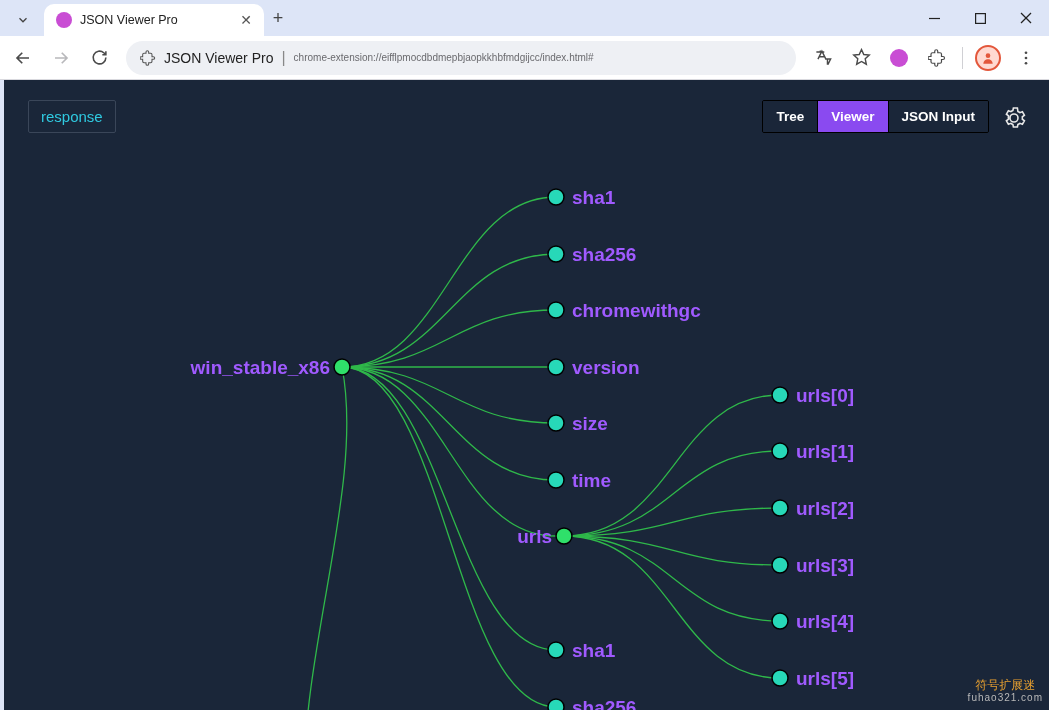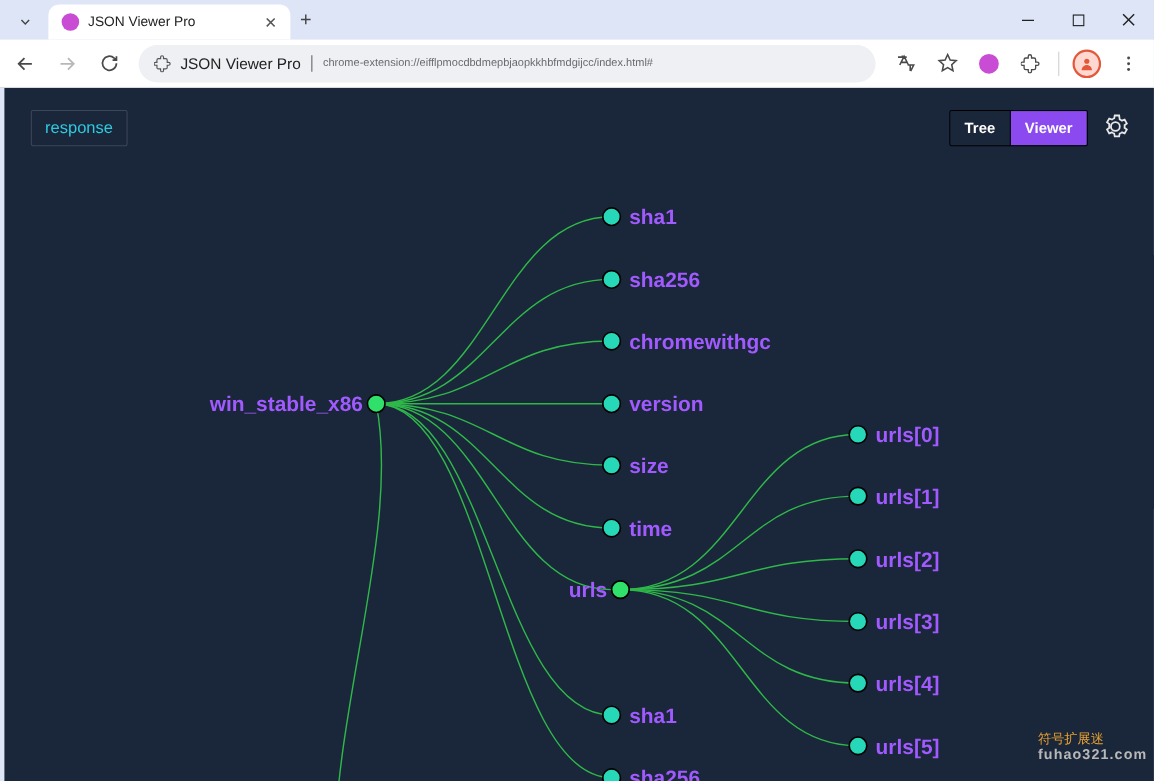--- a/index.html
+++ b/index.html
@@ -27,38 +27,38 @@
 .omni-rest { font-size: 10px; color: #6a6a6e; }
 .tb-icon { width: 34px; height: 34px; display: flex; align-items: center; justify-content: center; color: #4a4a4a; }
 .avatar { width: 26px; height: 26px; border-radius: 50%; background: #ffd9d1; border: 2px solid #e3573b; display: flex; align-items: center; justify-content: center; }
 .tb-divider { width: 1px; height: 22px; background: #d0d0d4; margin: 0 4px; }
 
 
 .app { position: absolute; top: 80px; left: 4px; right: 0; bottom: 0; background: #1a2639; overflow: hidden; padding-left: 43px; }
 
 .badge { position: absolute; top: 20px; left: 24px; background: #1a2639; border: 1px solid #3a4659; color: #2fc9e0; font-size: 15px; padding: 7px 12px; border-radius: 2px; }
 
-.top-controls { position: absolute; top: 20px; right: 20px; display: flex; align-items: flex-start; gap: 0; margin-left: 14px; }
+.top-controls { position: absolute; top: 20px; right: 20px; display: flex; align-items: flex-end; gap: 0; margin-left: 14px; }
 .seg { display: flex; border: 1px solid #000; border-radius: 2px; overflow: hidden; }
 .seg-btn { background: #1a2639; color: #fff; font-size: 13.5px; font-weight: 600; padding: 8px 13px; border-right: 1px solid #000; cursor: pointer; }
 .seg-btn:last-child { border-right: none; }
 .seg-btn.active { background: #8a4af0; }
 .gear { margin-left: 10px; color: #e8e8e8; width: 30px; height: 30px; display: flex; align-items: center; justify-content: center; }
 
 
 .graph { position: absolute; inset: 0; }
 .node-label { font-size: 19px; font-weight: 600; fill: #a05aff; }
 .node-label.root { text-anchor: end; }
 .dot-open { fill: #27d8b8; stroke: #000; stroke-width: 1.5; }
 .dot-branch { fill: #2fe06a; stroke: #000; stroke-width: 1.5; }
 .edge { fill: none; stroke: #2fb84a; stroke-width: 1.3; }
 
 
-.wm { position: absolute; right: 6px; bottom: 16px; font-size: 12px; color: #e8a030; font-family: "Microsoft YaHei", sans-serif; text-align: left; line-height: 1.2; }
-.wm .d { color: #b8b8b8; letter-spacing: 1px; font-size: 13px; font-weight: bold; }
+.wm { position: absolute; right: 6px; bottom: 6px; font-size: 12px; color: #e8a030; font-family: "Microsoft YaHei", sans-serif; text-align: center; line-height: 1.2; }
+.wm .d { color: #b8b8b8; letter-spacing: 1px; font-size: 10px; }
 </style>
 </head>
 <body>
 
 <div class="titlebar">
   <div class="tab-dropdown">
     <svg width="14" height="14" viewBox="0 0 24 24">
         <path d="M6 9l6 6 6-6" fill="none" stroke="#444" stroke-width="2.2"></path>
       </svg>
   </div>
@@ -149,20 +149,21 @@
 </div>
 
 <div class="app">
 
   <div class="badge">response</div>
 
   <div class="top-controls">
     <div class="seg">
       <div class="seg-btn">Tree</div>
       <div class="seg-btn active">Viewer</div>
+      <div class="seg-btn">JSON Input</div>
     </div>
     <div class="gear">
       <svg width="24" height="24" viewBox="0 0 24 24">
           <path d="M12 8a4 4 0 1 0 0 8 4 4 0 0 0 0-8zm8.4 4a8 8 0 0 0-.1-1.2l2.1-1.6-2-3.4-2.5.9a8 8 0 0 0-2-1.2L15.4 2h-4l-.5 2.5a8 8 0 0 0-2 1.2l-2.5-.9-2 3.4 2.1 1.6A8 8 0 0 0 6.4 12c0 .4 0 .8.1 1.2l-2.1 1.6 2 3.4 2.5-.9a8 8 0 0 0 2 1.2l.5 2.5h4l.5-2.5a8 8 0 0 0 2-1.2l2.5.9 2-3.4-2.1-1.6c.1-.4.1-.8.1-1.2z" fill="none" stroke="#e8e8e8" stroke-width="1.6"></path>
         </svg>
     </div>
   </div>
 
   <svg class="graph" width="1045" height="630">
 

